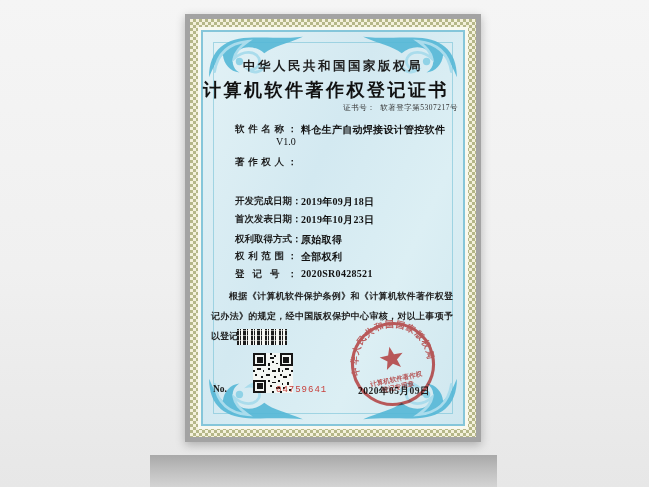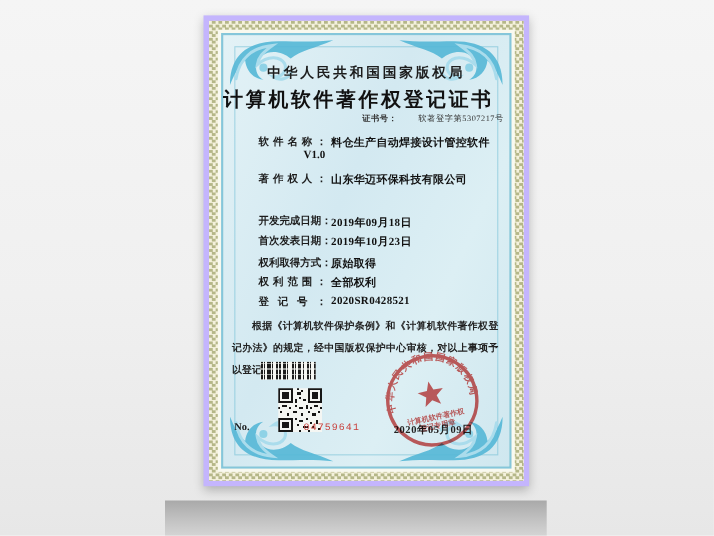--- a/index.html
+++ b/index.html
@@ -5,21 +5,21 @@
   html,body{margin:0;padding:0;}
   body{
     width:649px;height:487px;position:relative;overflow:hidden;
     background:linear-gradient(180deg,#f5f5f5 0%,#f0f0f0 55%,#e7e7e7 100%);
     font-family:"Liberation Serif","DejaVu Serif",serif;
     color:#222;
   }
   
   .certificate{
     position:absolute;left:185px;top:14px;width:296px;height:428px;
-    background:#c4b5fd;box-sizing:border-box;padding:5px;
+    background:#a3a3a3;box-sizing:border-box;padding:5px;
     box-shadow:0 3px 9px rgba(0,0,0,.25);
   }
   .meander{
     width:100%;height:100%;box-sizing:border-box;padding:8px;
     background:#efecd6;
     background-image:repeating-conic-gradient(#b5b788 0% 25%, #f4f1dc 0% 50%);
     background-size:6px 6px;
   }
   .paper{width:100%;height:100%;box-sizing:border-box;background:#f9f9ef;padding:3px;}
   .interior{
@@ -39,28 +39,28 @@
     font-size:12.5px;font-weight:bold;letter-spacing:2.5px;color:#1d1d1d;white-space:nowrap;
   }
   .cert-title{
     position:absolute;top:46px;left:0;width:100%;text-align:left;
     font-size:18px;font-weight:bold;letter-spacing:2.5px;color:#111;white-space:nowrap;
   }
   .cert-no{
     position:absolute;top:71px;right:5px;font-size:7.5px;color:#333;
     letter-spacing:.5px;white-space:nowrap;
   }
-  .cert-no .lbl{margin-right:19px;font-weight:bold;}
+  .cert-no .lbl{margin-right:5px;}
   .frow{position:absolute;left:7px;display:flex;align-items:flex-start;white-space:nowrap;}
   .flabel{
     display:inline-block;width:62px;font-size:9.5px;font-weight:bold;color:#1c1c1c;
     text-align:justify;text-align-last:justify;margin-left:25px;
   }
   .fval{margin-left:4px;font-size:10px;font-weight:bold;color:#111;letter-spacing:.3px;text-align:right;}
-  .fval2{position:absolute;left:73px;font-size:10px;font-weight:bold;color:#111;}
+  .fval2{position:absolute;left:73px;font-size:10px;font-weight:normal;color:#111;}
   .statement{
     position:absolute;top:254px;left:8px;right:10px;
     font-size:9px;line-height:20px;color:#222;text-indent:2em;text-align:justify;
     font-weight:600;
   }
   
   .barcode{
     position:absolute;left:34px;top:297px;width:50px;height:16px;background:#f6f7f3;
     background-image:
       repeating-linear-gradient(0deg, rgba(246,247,243,0) 0 4px, rgba(246,247,243,.55) 4px 5px),
@@ -117,21 +117,20 @@
         </div>
 
         <div class="frow" style="top:91px">
           <span class="flabel">软件名称：</span>
           <span class="fval">料仓生产自动焊接设计管控软件</span>
         </div>
         <div class="fval2" style="top:104px">V1.0</div>
 
         <div class="frow" style="top:124px">
           <span class="flabel">著作权人：</span>
-          <span class="fval">山东华迈环保科技有限公司</span>
         </div>
 
         <div class="frow" style="top:163px">
           <span class="flabel">开发完成日期：</span>
           <span class="fval">2019年09月18日</span>
         </div>
 
         <div class="frow" style="top:181px">
           <span class="flabel">首次发表日期：</span>
           <span class="fval">2019年10月23日</span>

